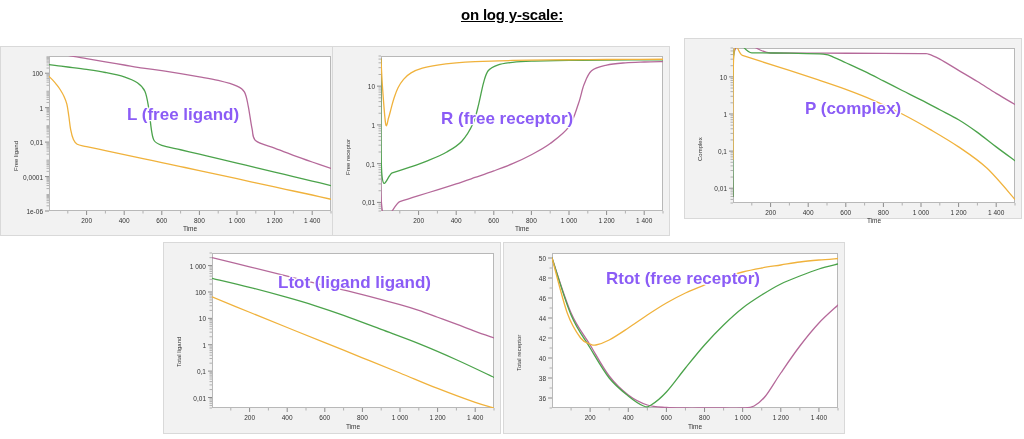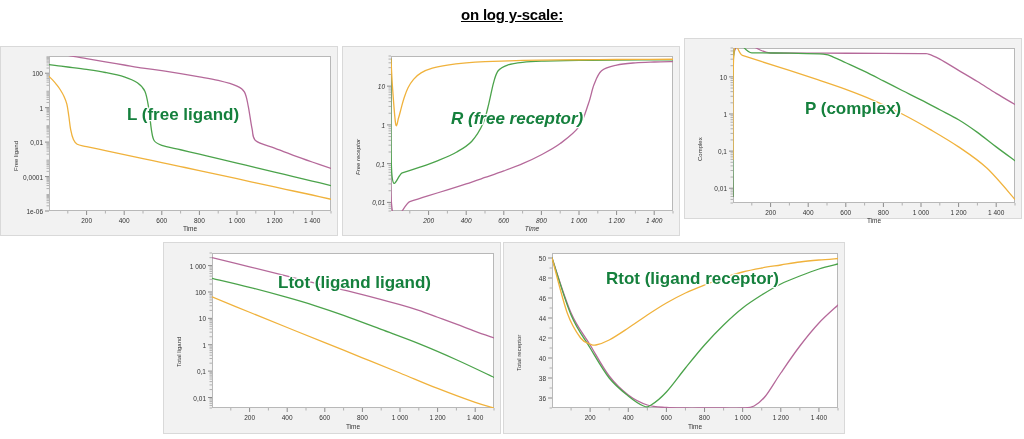--- a/index.html
+++ b/index.html
@@ -60,21 +60,21 @@
     position:absolute;
     font-size:6.5px;
     color:#333;
     text-align:center;
     white-space:nowrap;
     transform:translateX(-50%);
   }
   .overlay-title{
     position:absolute;
     font-weight:bold;
-    color:#15803d;
+    color:#8b5cf6;
     white-space:nowrap;
     text-shadow:
       1.2px 0 1px #fff, -1.2px 0 1px #fff, 0 1.2px 1px #fff, 0 -1.2px 1px #fff,
       1px 1px 1px #fff, -1px -1px 1px #fff, 1px -1px 1px #fff, -1px 1px 1px #fff;
     z-index:5;
   }
   svg.curves{position:absolute;left:0;top:0;}
   .tickmark{stroke:#8a8a8a;stroke-width:1;}
   .tickmark.minor{stroke:#b0b0b0;}
 </style>
@@ -197,21 +197,21 @@
     <div class="ytick" style="left: 0px; top: 164px; width: 42px;">1e-06</div>
     <div class="xtick" style="left: 85.6px; top: 170px;">200</div>
     <div class="xtick" style="left: 123.2px; top: 170px;">400</div>
     <div class="xtick" style="left: 160.8px; top: 170px;">600</div>
     <div class="xtick" style="left: 198.4px; top: 170px;">800</div>
     <div class="xtick" style="left: 236px; top: 170px;">1 000</div>
     <div class="xtick" style="left: 273.6px; top: 170px;">1 200</div>
     <div class="xtick" style="left: 311.2px; top: 170px;">1 400</div>
   </div>
 
-<div class="panel" style="left:342px; top:46px; width:338px; height:190px;font-style:italic;">
+<div class="panel" style="left:332px; top:46px; width:338px; height:190px;">
   <div class="plotbox" style="left:48px; top:9px; width:282px; height:155px;"></div>
   <svg class="curves" id="svg-R" width="338" height="190">
       <defs>
         <clipPath id="clip-R">
           <rect x="48" y="9" width="282" height="155"></rect>
         </clipPath>
       </defs>
       <line x1="44" y1="39.1533609523662" x2="48" y2="39.1533609523662" class="tickmark"></line>
       <line x1="44" y1="77.9033609523662" x2="48" y2="77.9033609523662" class="tickmark"></line>
       <line x1="44" y1="116.6533609523662" x2="48" y2="116.6533609523662" class="tickmark"></line>
@@ -503,21 +503,21 @@
       <line x1="219.6" y1="165" x2="219.6" y2="167.5" class="tickmark minor"></line>
       <line x1="257.73333333333335" y1="165" x2="257.73333333333335" y2="167.5" class="tickmark minor"></line>
       <line x1="295.8666666666667" y1="165" x2="295.8666666666667" y2="167.5" class="tickmark minor"></line>
       <line x1="334" y1="165" x2="334" y2="167.5" class="tickmark minor"></line>
       <path d="M48.00,15.00 C51.18,24.17 60.71,55.50 67.07,70.00 C73.42,84.50 79.78,91.50 86.13,102.00 C92.49,112.50 98.84,124.67 105.20,133.00 C111.56,141.33 117.91,147.17 124.27,152.00 C130.62,156.83 136.98,159.92 143.33,162.00 C149.69,164.08 156.04,164.00 162.40,164.50 C168.76,165.00 175.11,164.92 181.47,165.00 C187.82,165.08 194.18,165.00 200.53,165.00 C206.89,165.00 213.24,165.00 219.60,165.00 C225.96,165.00 233.58,165.33 238.67,165.00 C243.75,164.67 246.29,165.00 250.11,163.00 C253.92,161.00 257.10,158.50 261.55,153.00 C266.00,147.50 271.08,138.33 276.80,130.00 C282.52,121.67 289.51,111.33 295.87,103.00 C302.22,94.67 308.58,86.83 314.93,80.00 C321.29,73.17 330.82,65.00 334.00,62.00" fill="none" stroke="#b5699a" stroke-width="1.3" stroke-linejoin="round" stroke-linecap="round" clip-path="url(#clip-Rtot)"></path>
       <path d="M48.00,15.00 C51.18,24.50 60.71,57.00 67.07,72.00 C73.42,87.00 79.78,94.50 86.13,105.00 C92.49,115.50 98.84,127.00 105.20,135.00 C111.56,143.00 118.55,148.33 124.27,153.00 C129.99,157.67 135.71,161.50 139.52,163.00 C143.33,164.50 143.33,164.33 147.15,162.00 C150.96,159.67 156.68,155.17 162.40,149.00 C168.12,142.83 175.11,132.83 181.47,125.00 C187.82,117.17 194.18,109.17 200.53,102.00 C206.89,94.83 213.24,88.17 219.60,82.00 C225.96,75.83 232.31,70.00 238.67,65.00 C245.02,60.00 251.38,56.00 257.73,52.00 C264.09,48.00 270.44,44.17 276.80,41.00 C283.16,37.83 289.51,35.50 295.87,33.00 C302.22,30.50 308.58,28.00 314.93,26.00 C321.29,24.00 330.82,21.83 334.00,21.00" fill="none" stroke="#4ba34b" stroke-width="1.3" stroke-linejoin="round" stroke-linecap="round" clip-path="url(#clip-Rtot)"></path>
       <path d="M48.00,15.00 C50.54,24.17 58.49,56.67 63.25,70.00 C68.02,83.33 72.79,89.83 76.60,95.00 C80.41,100.17 83.59,99.83 86.13,101.00 C88.68,102.17 88.68,102.67 91.85,102.00 C95.03,101.33 99.80,99.83 105.20,97.00 C110.60,94.17 117.91,89.17 124.27,85.00 C130.62,80.83 136.98,76.17 143.33,72.00 C149.69,67.83 156.04,63.67 162.40,60.00 C168.76,56.33 175.11,53.00 181.47,50.00 C187.82,47.00 194.18,44.50 200.53,42.00 C206.89,39.50 213.24,37.17 219.60,35.00 C225.96,32.83 232.31,30.67 238.67,29.00 C245.02,27.33 251.38,26.17 257.73,25.00 C264.09,23.83 270.44,23.00 276.80,22.00 C283.16,21.00 289.51,19.83 295.87,19.00 C302.22,18.17 308.58,17.58 314.93,17.00 C321.29,16.42 330.82,15.75 334.00,15.50" fill="none" stroke="#f0b23c" stroke-width="1.3" stroke-linejoin="round" stroke-linecap="round" clip-path="url(#clip-Rtot)"></path>
     </svg>
   <div class="ylab" style="left:12px; top:128px;">Total receptor</div>
   <div class="xlab" style="left:48px; top:180px; width:286px;">Time</div>
-  <div class="overlay-title" style="left:102px; top:26px; font-size:17px;">Rtot (ligand receptor)</div>
+  <div class="overlay-title" style="left:102px; top:26px; font-size:17px;">Rtot (free receptor)</div>
 <div class="ytick" style="left: 0px; top: 15px; width: 42px;">50</div>
     <div class="ytick" style="left: 0px; top: 35px; width: 42px;">48</div>
     <div class="ytick" style="left: 0px; top: 55px; width: 42px;">46</div>
     <div class="ytick" style="left: 0px; top: 75px; width: 42px;">44</div>
     <div class="ytick" style="left: 0px; top: 95px; width: 42px;">42</div>
     <div class="ytick" style="left: 0px; top: 115px; width: 42px;">40</div>
     <div class="ytick" style="left: 0px; top: 135px; width: 42px;">38</div>
     <div class="ytick" style="left: 0px; top: 155px; width: 42px;">36</div>
     <div class="xtick" style="left: 86.1333px; top: 171px;">200</div>
     <div class="xtick" style="left: 124.267px; top: 171px;">400</div>

